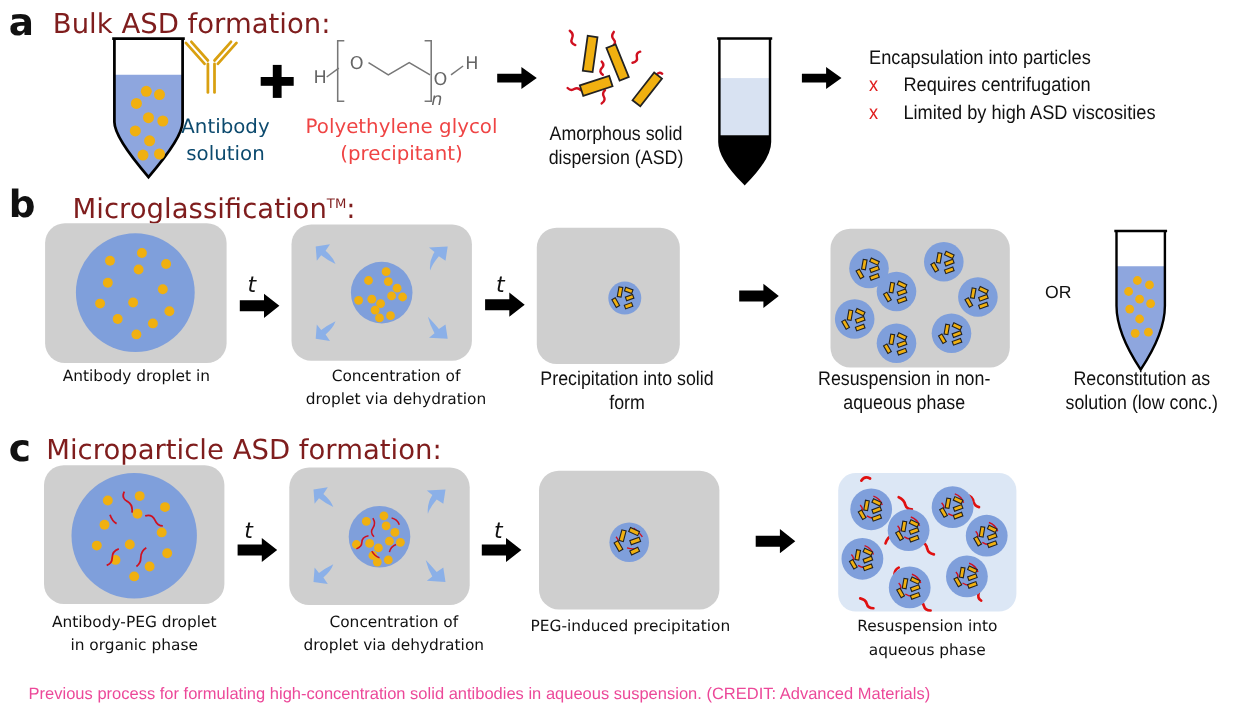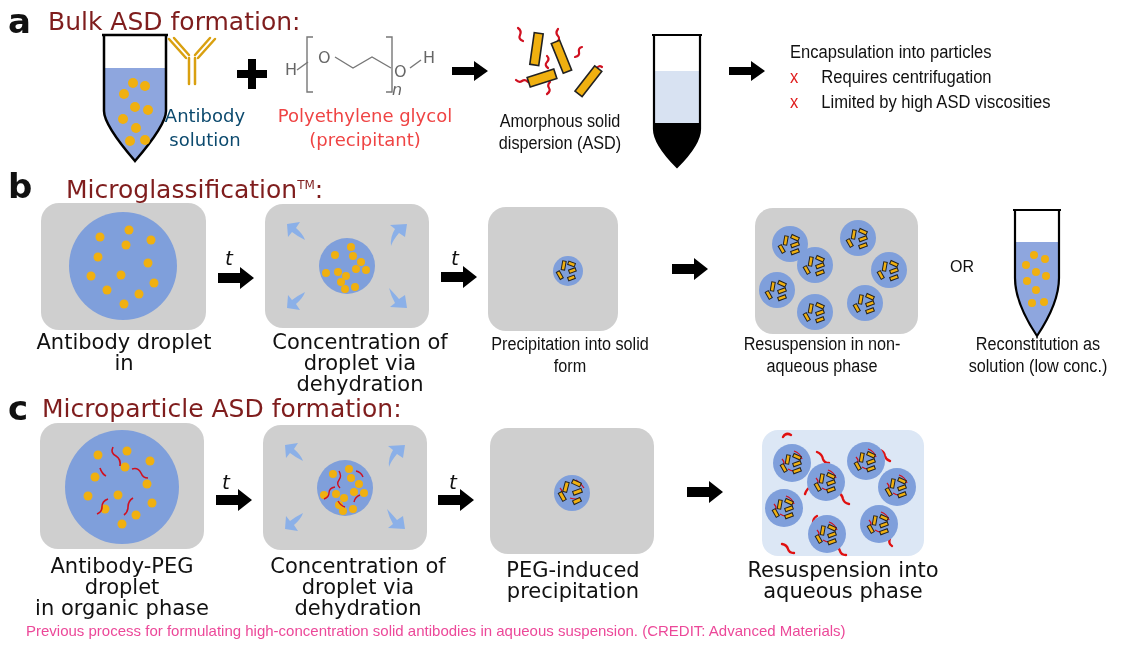--- a/index.html
+++ b/index.html
@@ -1,20 +1,20 @@
 <!DOCTYPE html>
 <html><head>
 <meta charset="utf-8">
 <style>
   html,body{margin:0;padding:0;background:#ffffff;}
   body{width:1135px;height:656px;position:relative;overflow:hidden;font-family:"DejaVu Sans",sans-serif;color:#111;}
   .abs{position:absolute;}
   .panel-letter{font-weight:bold;font-size:34px;line-height:34px;color:#111;}
   .panel-title{font-size:25px;line-height:28px;color:#7f1d1d;}
-  .cap{font-size:21px;line-height:21px;text-align:center;color:#111;}
+  .cap{font-size:14px;line-height:21px;text-align:center;color:#111;}
   .cap-narrow{font-family:"Liberation Sans",sans-serif;font-size:18px;line-height:22px;text-align:center;color:#111;transform:scaleX(0.9);transform-origin:center top;}
   .note{font-family:"Liberation Sans",sans-serif;font-size:18px;line-height:25px;color:#111;transform:scaleX(0.92);transform-origin:left top;white-space:nowrap;}
   .note .x{color:#e02020;display:inline-block;width:34px;}
   .gold{color:#0c4a6e;}
   .red{color:#ef4444;}
   .caption{font-family:"Liberation Sans",sans-serif;font-size:15px;color:#ec4899;white-space:nowrap;}
   svg{position:absolute;overflow:visible;}
   sup{font-size:12px;}
 </style>
 </head>

